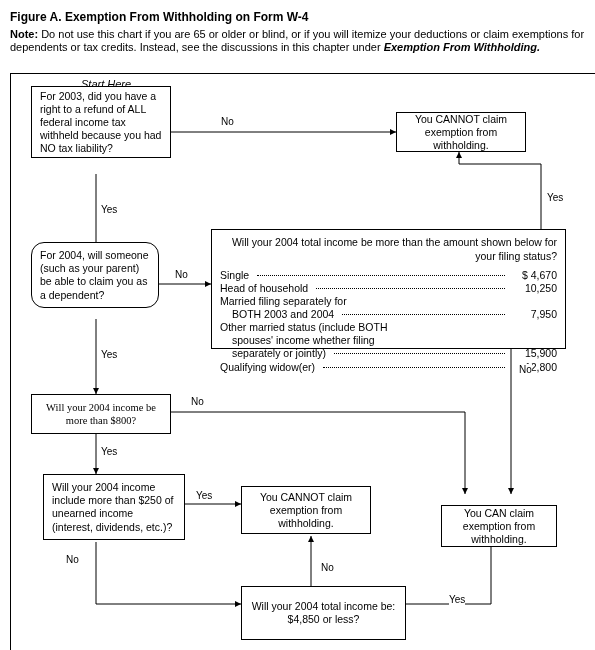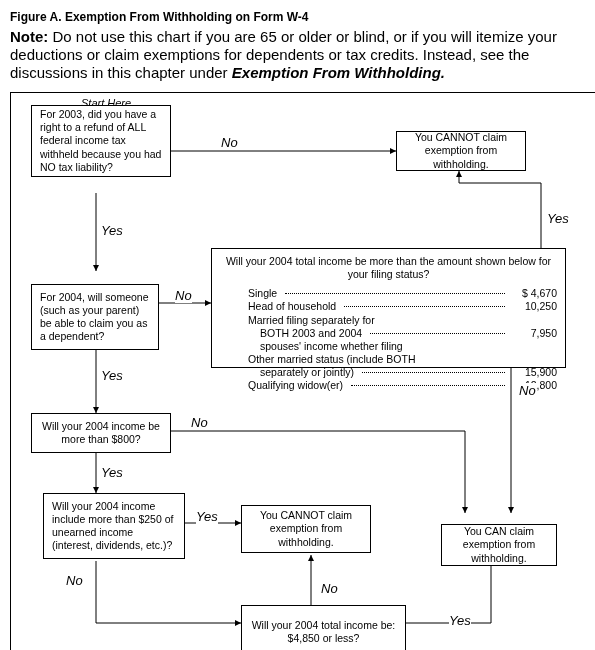--- a/index.html
+++ b/index.html
@@ -12,22 +12,22 @@
     width: 595px;
     box-sizing: border-box;
   }
   .title-line {
     font-size: 12px;
     margin-bottom: 4px;
   }
   .title-line .fig { font-weight: bold; }
   .title-line .ttl { font-weight: bold; }
   .note {
-    font-size: 15px;
-    margin-bottom: 10px;
+    font-size: 11px;
+    margin-bottom: 19px;
     line-height: 1.2;
   }
   .note b { font-weight: bold; }
   .note i { font-style: italic; font-weight: bold; }
   .frame {
     border: 1.5px solid #000;
     position: relative;
     width: 570px;
     height: 580px;
     padding-left: 36px;
@@ -44,48 +44,46 @@
     align-items: center;
   }
   .box.center { text-align: center; justify-content: flex-end; }
   .start-here {
     position: absolute;
     font-style: italic;
     font-size: 11px;
   }
   .lbl {
     position: absolute;
-    font-size: 13px;
-    font-style: italic;
+    font-size: 10px;
     background: #fff;
   }
   svg.connector {
     position: absolute;
     top: 0;
     left: 0;
     width: 570px;
     height: 580px;
     pointer-events: none;
   }
   .income-table {
     width: 100%;
     font-size: 10.5px;
   }
   .income-table .q {
-    text-align: center;
+    text-align: right;
     margin-bottom: 6px;
   }
   .income-table .row {
     display: flex;
     align-items: baseline;
   }
   .income-table .lead {
     flex: 0 0 auto;
     padding-right: 4px;
-    margin-left: 28px;
   }
   .income-table .dots {
     flex: 1 1 auto;
     border-bottom: 1px dotted #000;
     transform: translateY(-3px);
     margin: 0 4px;
   }
   .income-table .amt {
     flex: 0 0 auto;
     text-align: right;
@@ -150,21 +148,21 @@
   <div class="start-here" style="left:70px; top:4px;">Start Here</div>
 
   <div class="box" style="left:20px; top:12px; width:140px; height:72px;">
     <span>For 2003, did you have a right to a refund of ALL federal income tax withheld because you had NO tax liability?</span>
   </div>
 
   <div class="box center" style="left:385px; top:38px; width:130px; height:40px;">
     <span>You CANNOT claim exemption from withholding.</span>
   </div>
 
-  <div class="box" style="left:20px; top:191px; width:128px; height:66px;">
+  <div class="box" style="left:20px; top:168px; width:128px; height:66px;border-radius:13px;">
     <span>For 2004, will someone (such as your parent) be able to claim you as a dependent?</span>
   </div>
 
   <div class="box" style="left:200px; top:155px; width:355px; height:120px; display:block;">
     <div class="income-table">
       <div class="q">Will your 2004 total income be more than the amount shown below for your filing status?</div>
       <div class="row">
         <span class="lead">Single</span>
           <span class="dots"></span>
           <span class="amt">$ 4,670</span>
@@ -176,39 +174,39 @@
       </div>
       <div class="row">
         <span class="lead">Married filing separately for</span>
       </div>
       <div class="row">
         <span class="lead indent">BOTH 2003 and 2004</span>
           <span class="dots"></span>
           <span class="amt">7,950</span>
       </div>
       <div class="row">
+        <span class="lead">Other married status (include BOTH</span>
+      </div>
+      <div class="row">
         <span class="lead indent">spouses' income whether filing</span>
       </div>
       <div class="row">
-        <span class="lead">Other married status (include BOTH</span>
-      </div>
-      <div class="row">
         <span class="lead indent">separately or jointly)</span>
           <span class="dots"></span>
           <span class="amt">15,900</span>
       </div>
       <div class="row">
         <span class="lead">Qualifying widow(er)</span>
           <span class="dots"></span>
           <span class="amt">12,800</span>
       </div>
     </div>
   </div>
 
-  <div class="box center" style="left:20px; top:320px; width:140px; height:40px;">
+  <div class="box center" style="left:20px; top:320px; width:140px; height:40px;font-family:Liberation Serif, serif;">
     <span>Will your 2004 income be more than $800?</span>
   </div>
 
   <div class="box" style="left:20px; top:400px; width:142px; height:66px;margin-left:12px;">
     <span>Will your 2004 income include more than $250 of unearned income (interest, dividends, etc.)?</span>
   </div>
 
   <div class="box center" style="left:230px; top:412px; width:130px; height:48px;">
     <span>You CANNOT claim exemption from withholding.</span>
   </div>

